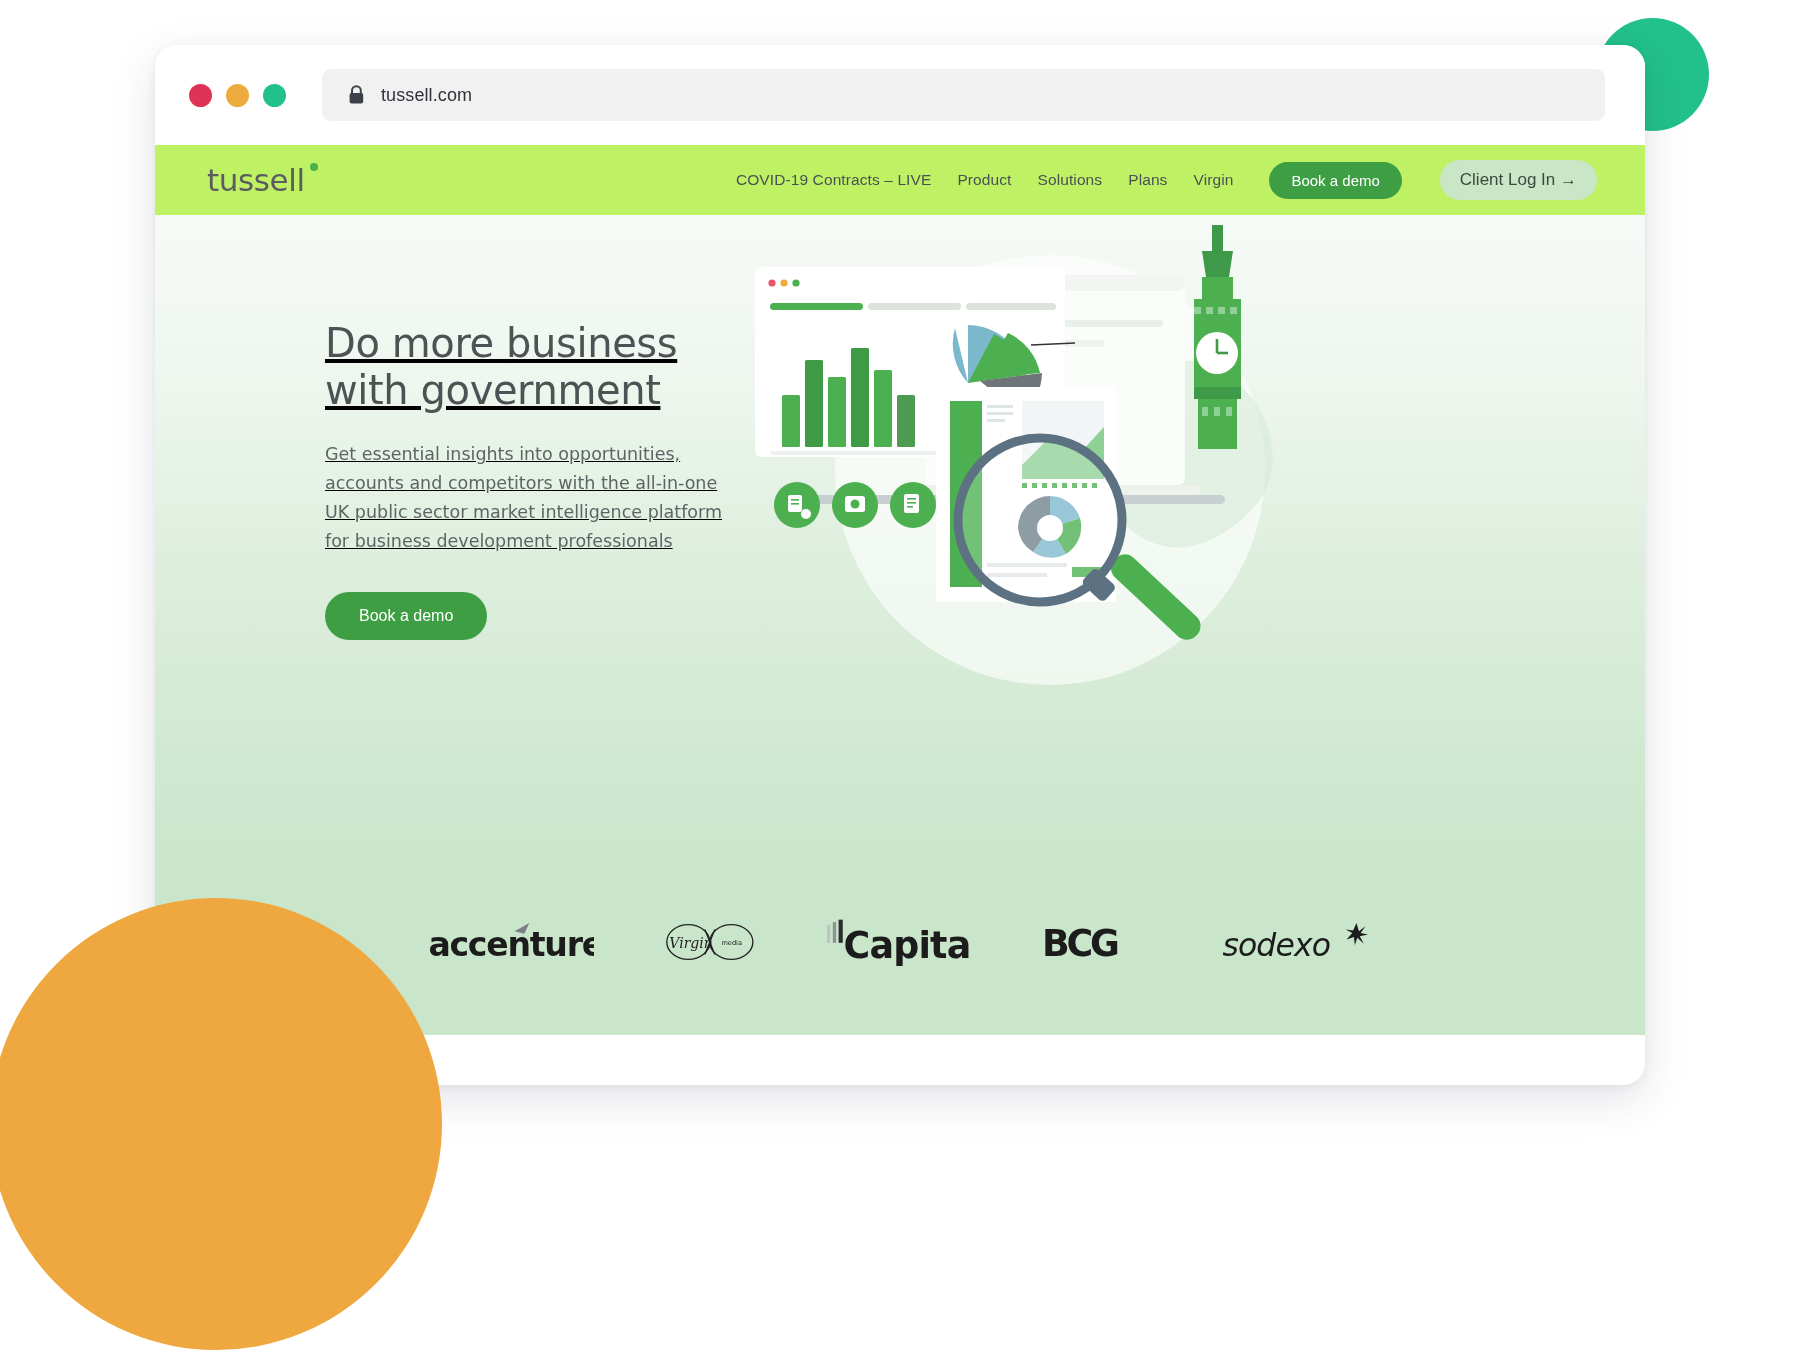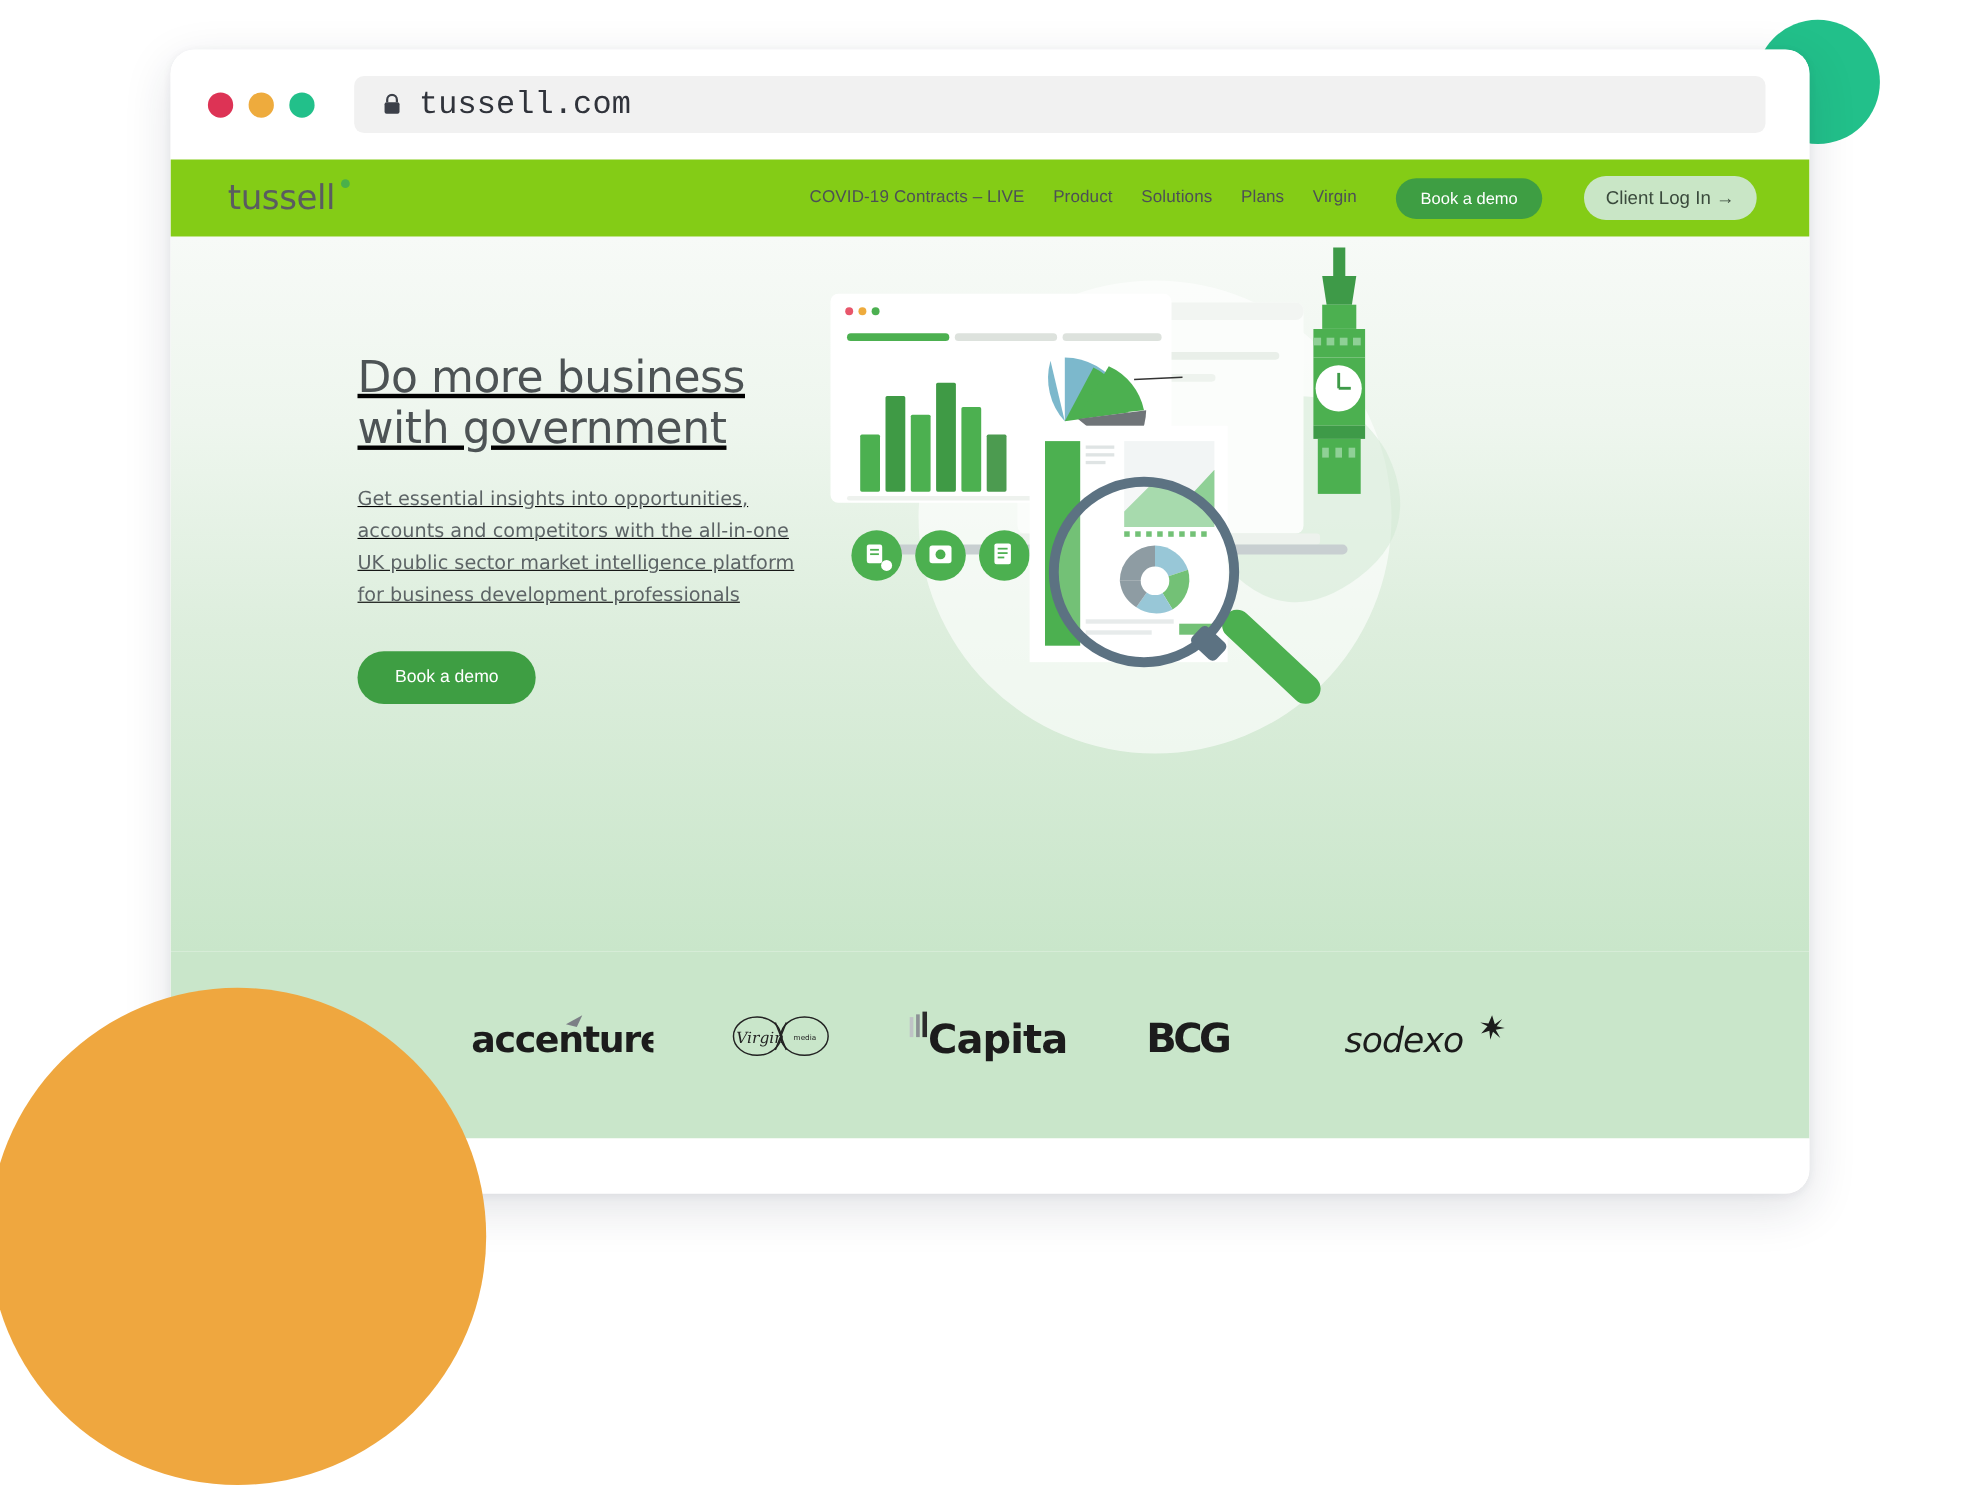--- a/index.html
+++ b/index.html
@@ -73,30 +73,30 @@
     height: 52px;
     background: #f1f1f1;
     border-radius: 9px;
     display: flex;
     align-items: center;
     padding: 0 26px;
     gap: 16px;
   }
   .lock-icon { width: 17px; height: 20px; display: block; flex: none; }
   .url-text {
-    font-size: 29px;
+    font-size: 18px;
     color: #30333b;
     letter-spacing: .1px;
-    font-family: Liberation Mono, monospace;
+    font-family: Liberation Sans, sans-serif;
   }
 
   
   .site-nav {
     height: 70px;
-    background: #84cc16;
+    background: #bef264;
     display: flex;
     align-items: center;
     padding: 0 48px 0 52px;
     position: relative;
     z-index: 3;
   }
   .logo {
     font-size: 31px;
     color: #5a5c60;
     letter-spacing: -0.4px;

